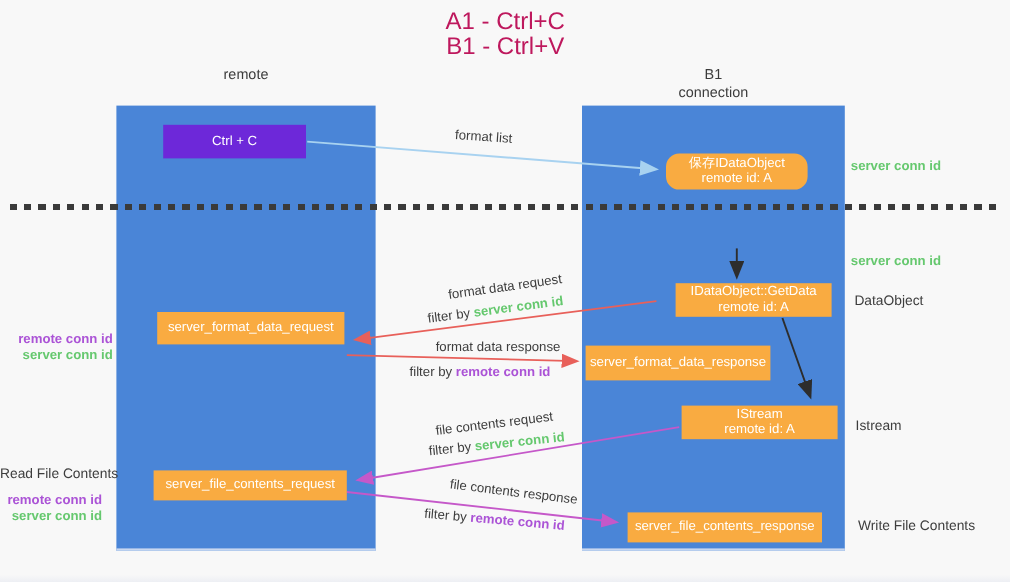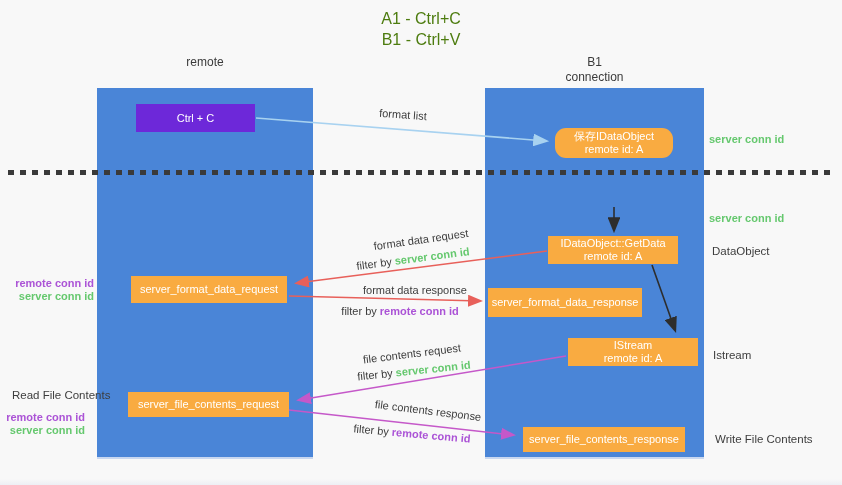--- a/index.html
+++ b/index.html
@@ -7,21 +7,21 @@
     position:relative;
     width:842px;height:485px;
     background:#f8f8f8;
     font-family:"Liberation Sans","DejaVu Sans",sans-serif;
     overflow:hidden;
     color:#3b3b3b;
   }
   .abs{position:absolute;}
   .title{
     left:321px;top:8px;width:200px;
-    text-align:center;font-size:16px;line-height:21px;color:#4d7c0f;
+    text-align:center;font-size:20px;line-height:21px;color:#be185d;
   }
   .col-header{
     top:55px;text-align:center;font-size:12px;line-height:15px;color:#3b3b3b;
   }
   .column{
     top:88px;height:369px;background:#4a85d7;
     border-bottom:2px solid #c8d7f0;
   }
   .dotted-sep{
     left:8px;top:170px;width:827px;height:5px;
@@ -101,26 +101,26 @@
   <div class="abs box green" style="left:136px;top:104px;width:119px;height:28px;">
     <span>Ctrl + C</span>
   </div>
 
   <div class="abs box orange" style="left:555px;top:128px;width:118px;height:30px;border-radius:11px;">
     <span>保存IDataObject</span>
     <span>remote id: A</span>
   </div>
 
 
-  <div class="abs box orange" style="left:548px;top:236px;width:130px;height:28px;">
+  <div class="abs box orange" style="left:563px;top:236px;width:130px;height:28px;">
     <span>IDataObject::GetData</span>
     <span>remote id: A</span>
   </div>
 
-  <div class="abs box orange" style="left:131px;top:276px;width:156px;height:27px;">
+  <div class="abs box orange" style="left:131px;top:260px;width:156px;height:27px;">
     <span>server_format_data_request</span>
   </div>
 
   <div class="abs box orange" style="left:488px;top:288px;width:154px;height:29px;">
     <span>server_format_data_response</span>
   </div>
 
   <div class="abs box orange" style="left:568px;top:338px;width:130px;height:28px;">
     <span>IStream</span>
     <span>remote id: A</span>
@@ -138,21 +138,21 @@
   <div class="abs side-lbl conn-green" style="left:709px;top:212px;">server conn id</div>
   <div class="abs side-lbl dark" style="left:712px;top:245px;font-size:11.5px;">DataObject</div>
   <div class="abs side-lbl dark" style="left:713px;top:349px;font-size:11.5px;">Istream</div>
   <div class="abs side-lbl dark" style="left:715px;top:433px;font-size:11.5px;">Write File Contents</div>
 
   <div class="abs side-lbl right-block" style="left:0;width:94px;top:277px;">
     <div class="conn-purple">remote conn id</div>
     <div class="conn-green">server conn id</div>
   </div>
 
-  <div class="abs side-lbl dark right-block" style="left:0;width:84px;top:389px;font-size:11.5px;padding-left:12px;">Read File Contents</div>
+  <div class="abs side-lbl dark right-block" style="left:0;width:84px;top:389px;font-size:11.5px;">Read File Contents</div>
 
   <div class="abs side-lbl right-block" style="left:0;width:85px;top:411px;">
     <div class="conn-purple">remote conn id</div>
     <div class="conn-green">server conn id</div>
   </div>
 
   <div class="abs arrow-lbl" style="left:403px;top:115px;transform:translate(-50%,-50%) rotate(4deg);">format list</div>
 
   <div class="abs arrow-lbl" style="left:421px;top:240px;transform:translate(-50%,-50%) rotate(-8deg);">format data request</div>
 

